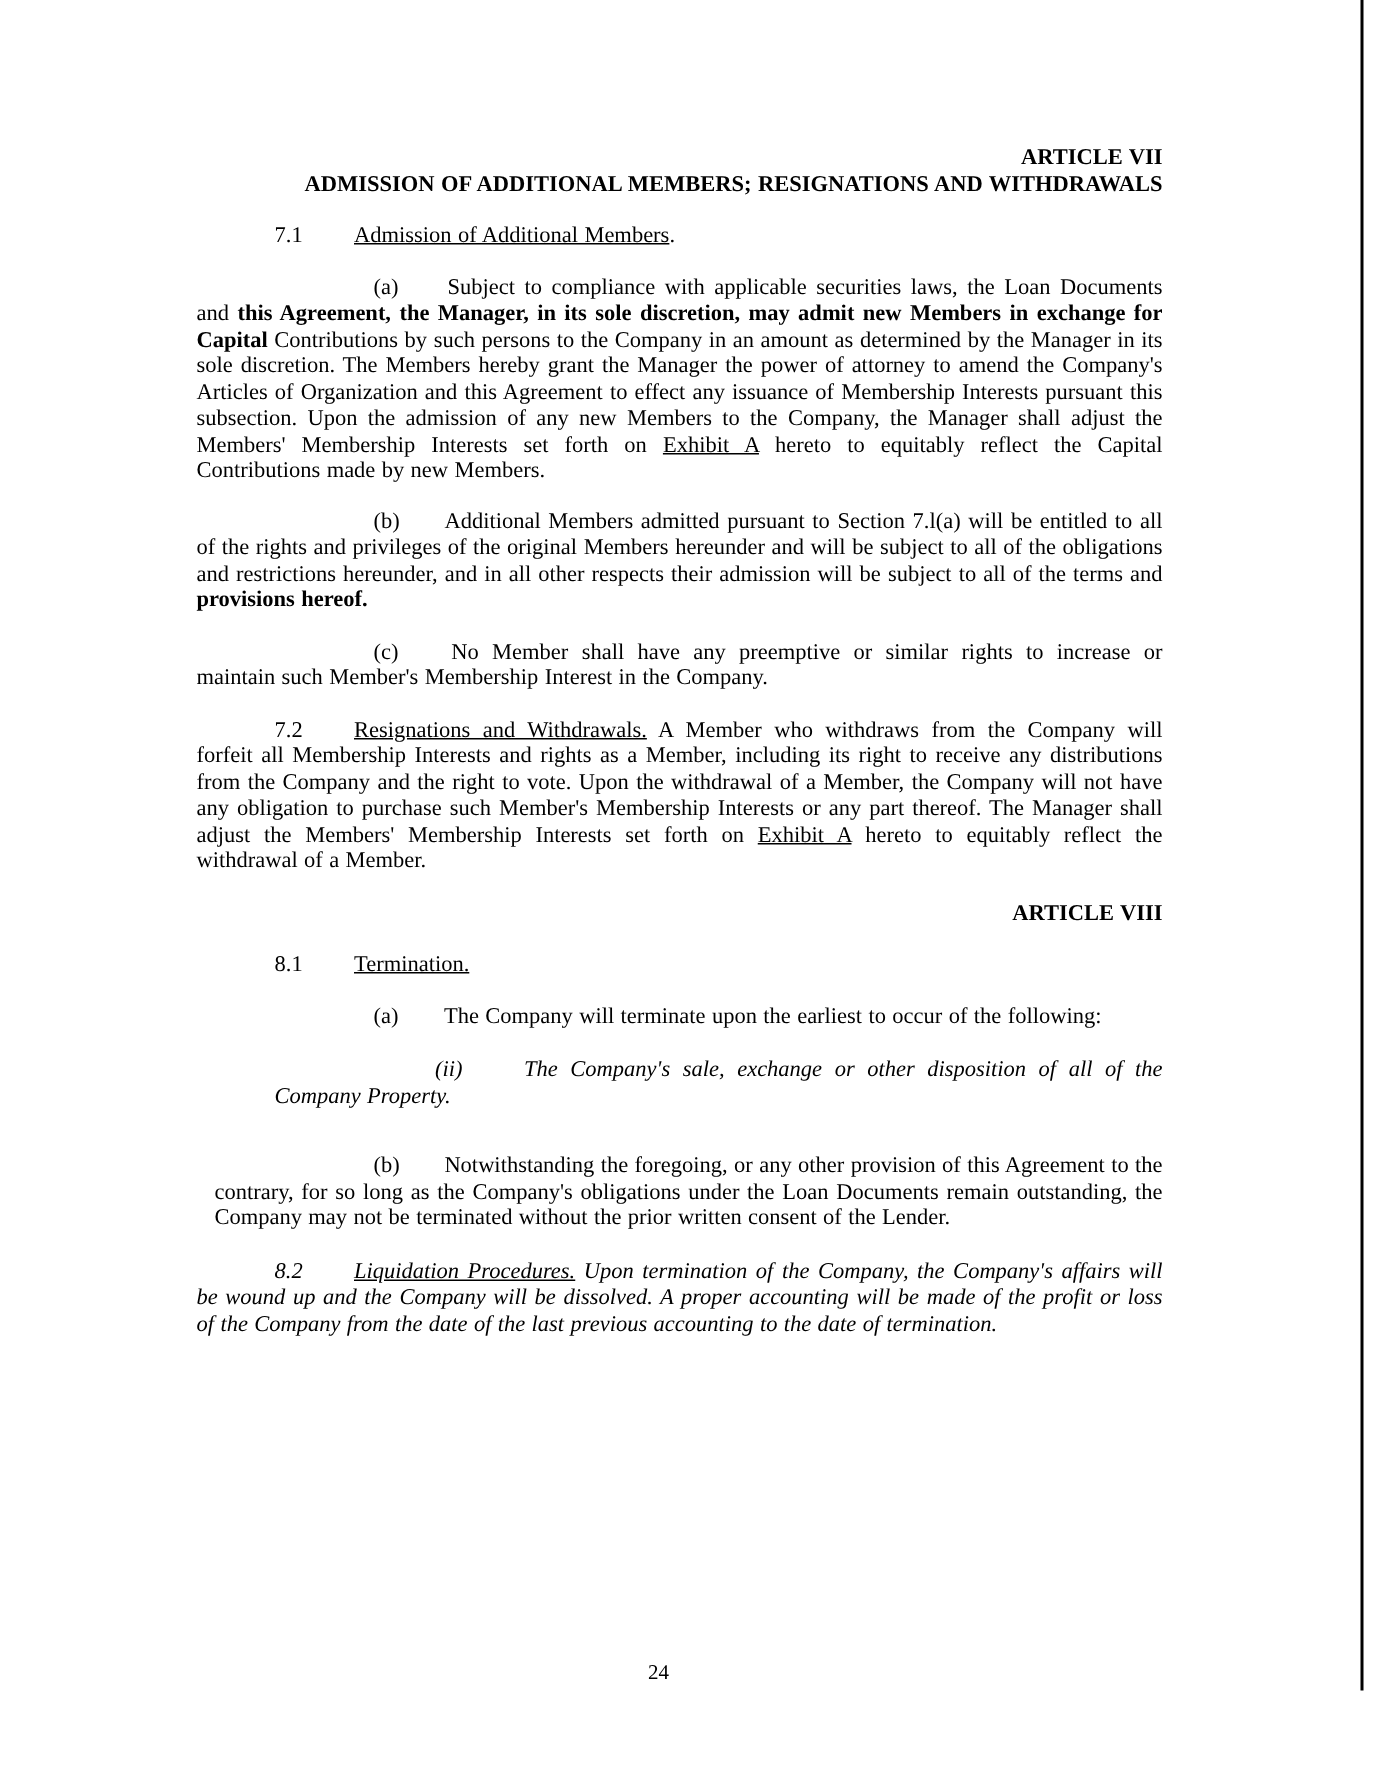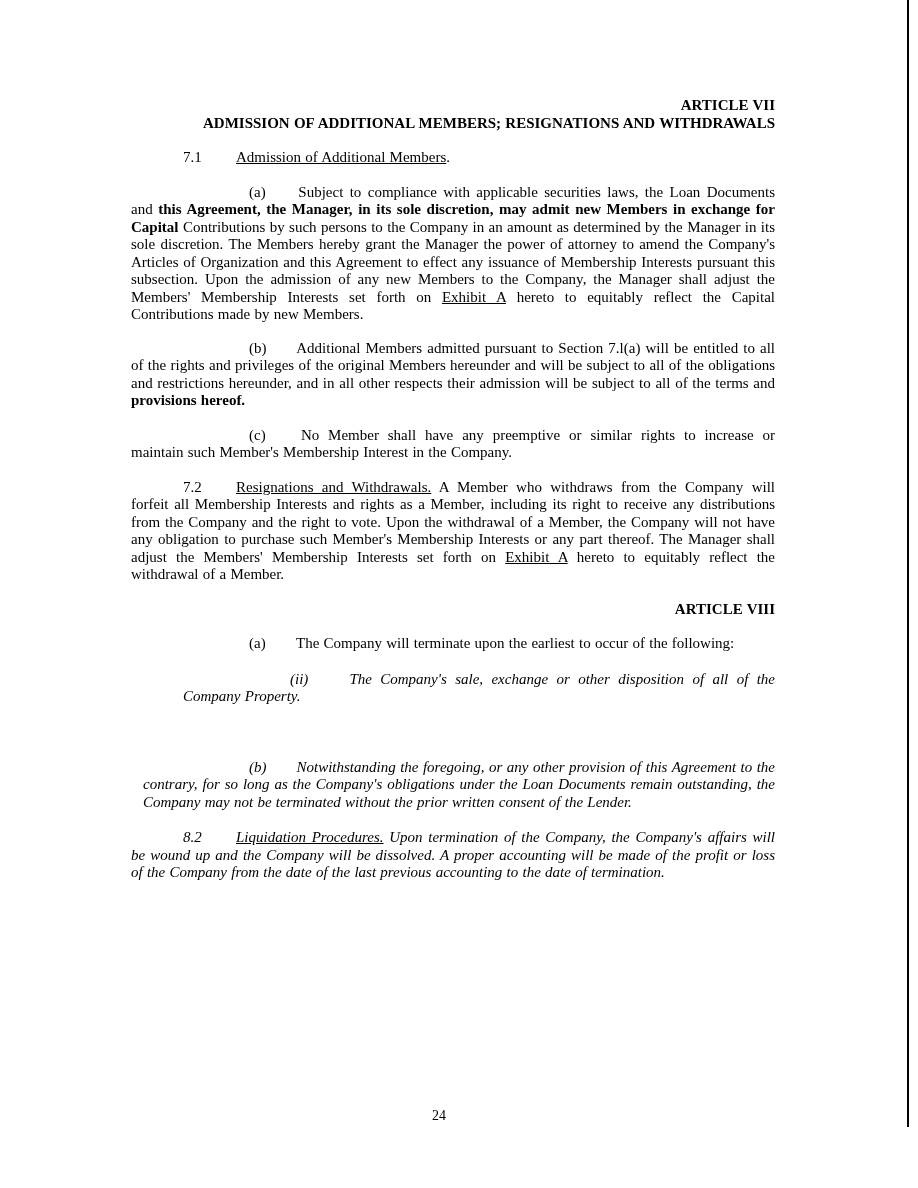--- a/index.html
+++ b/index.html
@@ -25,21 +25,21 @@
     line-height: 17.5px;
     text-align: justify;
     word-spacing: 0.5px;
   }
   .article-head { text-align: center; font-weight: bold; }
   .article-head div { text-align: right; }
   .sec-line { margin-top: 17px; }
   .mt16 { margin-top: 16px; }
   .mt17 { margin-top: 17px; }
   .mt18 { margin-top: 18px; font-style: italic; }
-  .mt35 { margin-top: 53px; font-style: italic; }
+  .mt35 { margin-top: 29px; }
   .secnum { display: inline-block; width: 53px; margin-left: 52px; text-indent: 0; }
   .u { text-decoration: underline; }
   .b { font-weight: bold; }
   p { margin: 0; }
   .para { text-indent: 118px; }
   .para .plabel { display: inline-block; width: 43px; text-indent: 0; }
   .spara { text-indent: 52px; }
   .spara .secnum2 { display: inline-block; width: 53px; text-indent: 0; }
   .subpara { margin-left: 52px; text-indent: 107px; }
   .subpara .plabel { display: inline-block; width: 51px; text-indent: 0; }
@@ -90,20 +90,21 @@
     <span class="secnum2">7.2</span><span class="u">Resignations and Withdrawals.</span>
     <span>A Member who withdraws from the Company will forfeit all Membership Interests and rights as a Member, including its right to receive any distributions from the Company and the right to vote. Upon the withdrawal of a Member, the Company will not have any obligation to purchase such Member's Membership Interests or any part thereof.  The Manager shall adjust the Members' Membership Interests set forth on</span>
     <span class="u">Exhibit A</span>
     <span>hereto to equitably reflect the withdrawal of a Member.</span>
   </p>
 
   <div class="article-head mt17">
     <div>ARTICLE VIII</div>
   </div>
 
+  <p class="sec-line"><span class="secnum">8.1</span><span class="u">Termination.</span></p>
 
   <p class="para mt17">
     <span class="plabel">(a)</span>
     <span>The Company will terminate upon the earliest to occur of the following:</span>
   </p>
 
 
   <p class="subpara mt18">
     <span class="plabel">(ii)</span>
     <span>The Company's sale, exchange or other disposition of all of the Company Property.</span>

